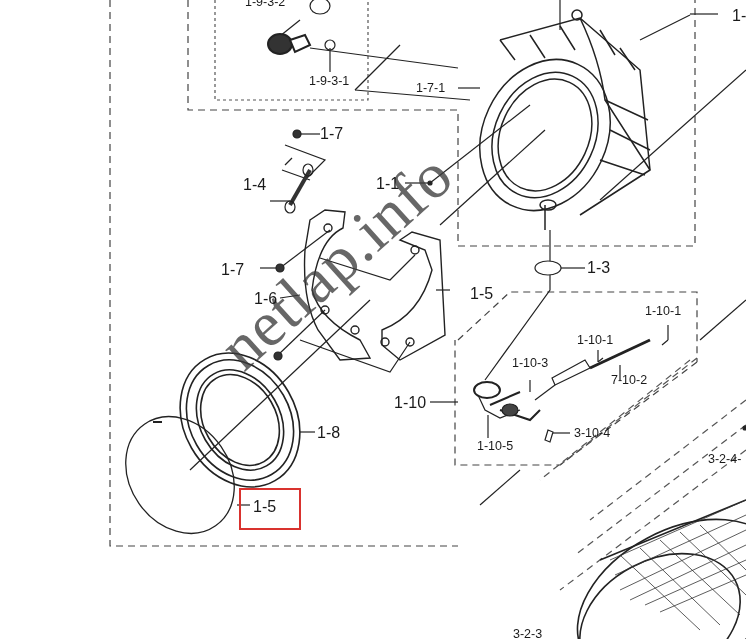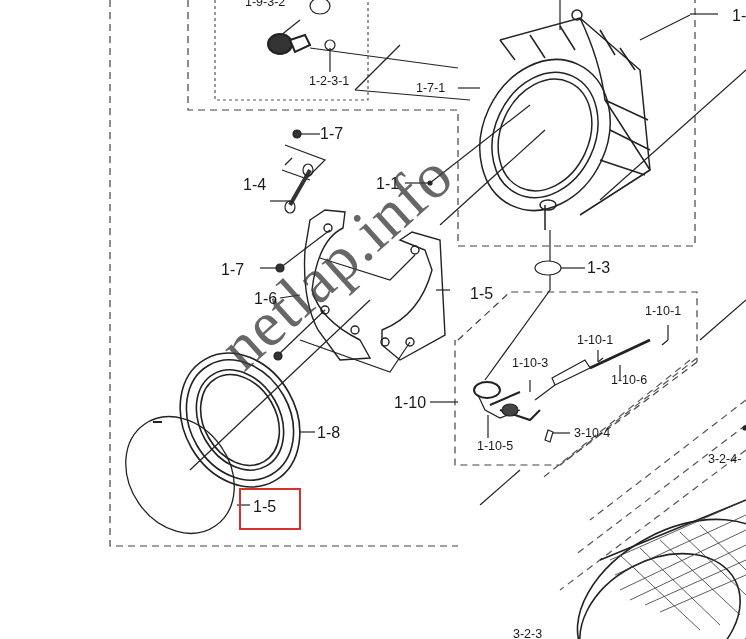--- a/index.html
+++ b/index.html
@@ -141,34 +141,34 @@
         <path d="M610 560 L746 500 M615 575 L746 515 M620 590 L746 530 M630 600 L746 545 M645 605 L746 560 M660 612 L746 575"></path>
         <path d="M620 555 L700 630 M640 548 L720 625 M660 540 L740 615 M680 532 L746 595 M700 525 L746 570"></path>
       </g>
       <circle cx="745" cy="428" r="2" fill="#222"></circle>
     </g>
   </svg>
 
   <div class="wm">netlap.info</div>
 
   <span class="lbl sm" style="left:245px;top:-4px">1-9-3-2</span>
-  <span class="lbl sm" style="left:309px;top:75px">1-2-3-1</span>
+  <span class="lbl sm" style="left:309px;top:75px">1-9-3-1</span>
   <span class="lbl" style="left:732px;top:8px">1-9</span>
   <span class="lbl sm" style="left:416px;top:82px">1-7-1</span>
   <span class="lbl" style="left:320px;top:126px">1-7</span>
   <span class="lbl" style="left:376px;top:176px">1-1</span>
   <span class="lbl" style="left:243px;top:177px">1-4</span>
   <span class="lbl" style="left:221px;top:262px">1-7</span>
   <span class="lbl" style="left:587px;top:260px">1-3</span>
   <span class="lbl" style="left:470px;top:286px">1-5</span>
   <span class="lbl" style="left:254px;top:291px">1-6</span>
   <span class="lbl sm" style="left:645px;top:305px">1-10-1</span>
   <span class="lbl sm" style="left:577px;top:334px">1-10-1</span>
   <span class="lbl sm" style="left:512px;top:357px">1-10-3</span>
-  <span class="lbl sm" style="left:611px;top:374px">1-10-6</span>
+  <span class="lbl sm" style="left:611px;top:374px">7-10-2</span>
   <span class="lbl" style="left:394px;top:395px">1-10</span>
   <span class="lbl sm" style="left:574px;top:427px">3-10-4</span>
   <span class="lbl sm" style="left:477px;top:440px">1-10-5</span>
   <span class="lbl" style="left:317px;top:425px">1-8</span>
   <span class="lbl sm" style="left:708px;top:453px">3-2-4-</span>
   <span class="lbl sm" style="left:513px;top:628px">3-2-3</span>
 
   <div class="hl" style="left:239px;top:488px;width:62px;height:42px"></div>
   <span class="lbl" style="left:253px;top:499px">1-5</span>
 

